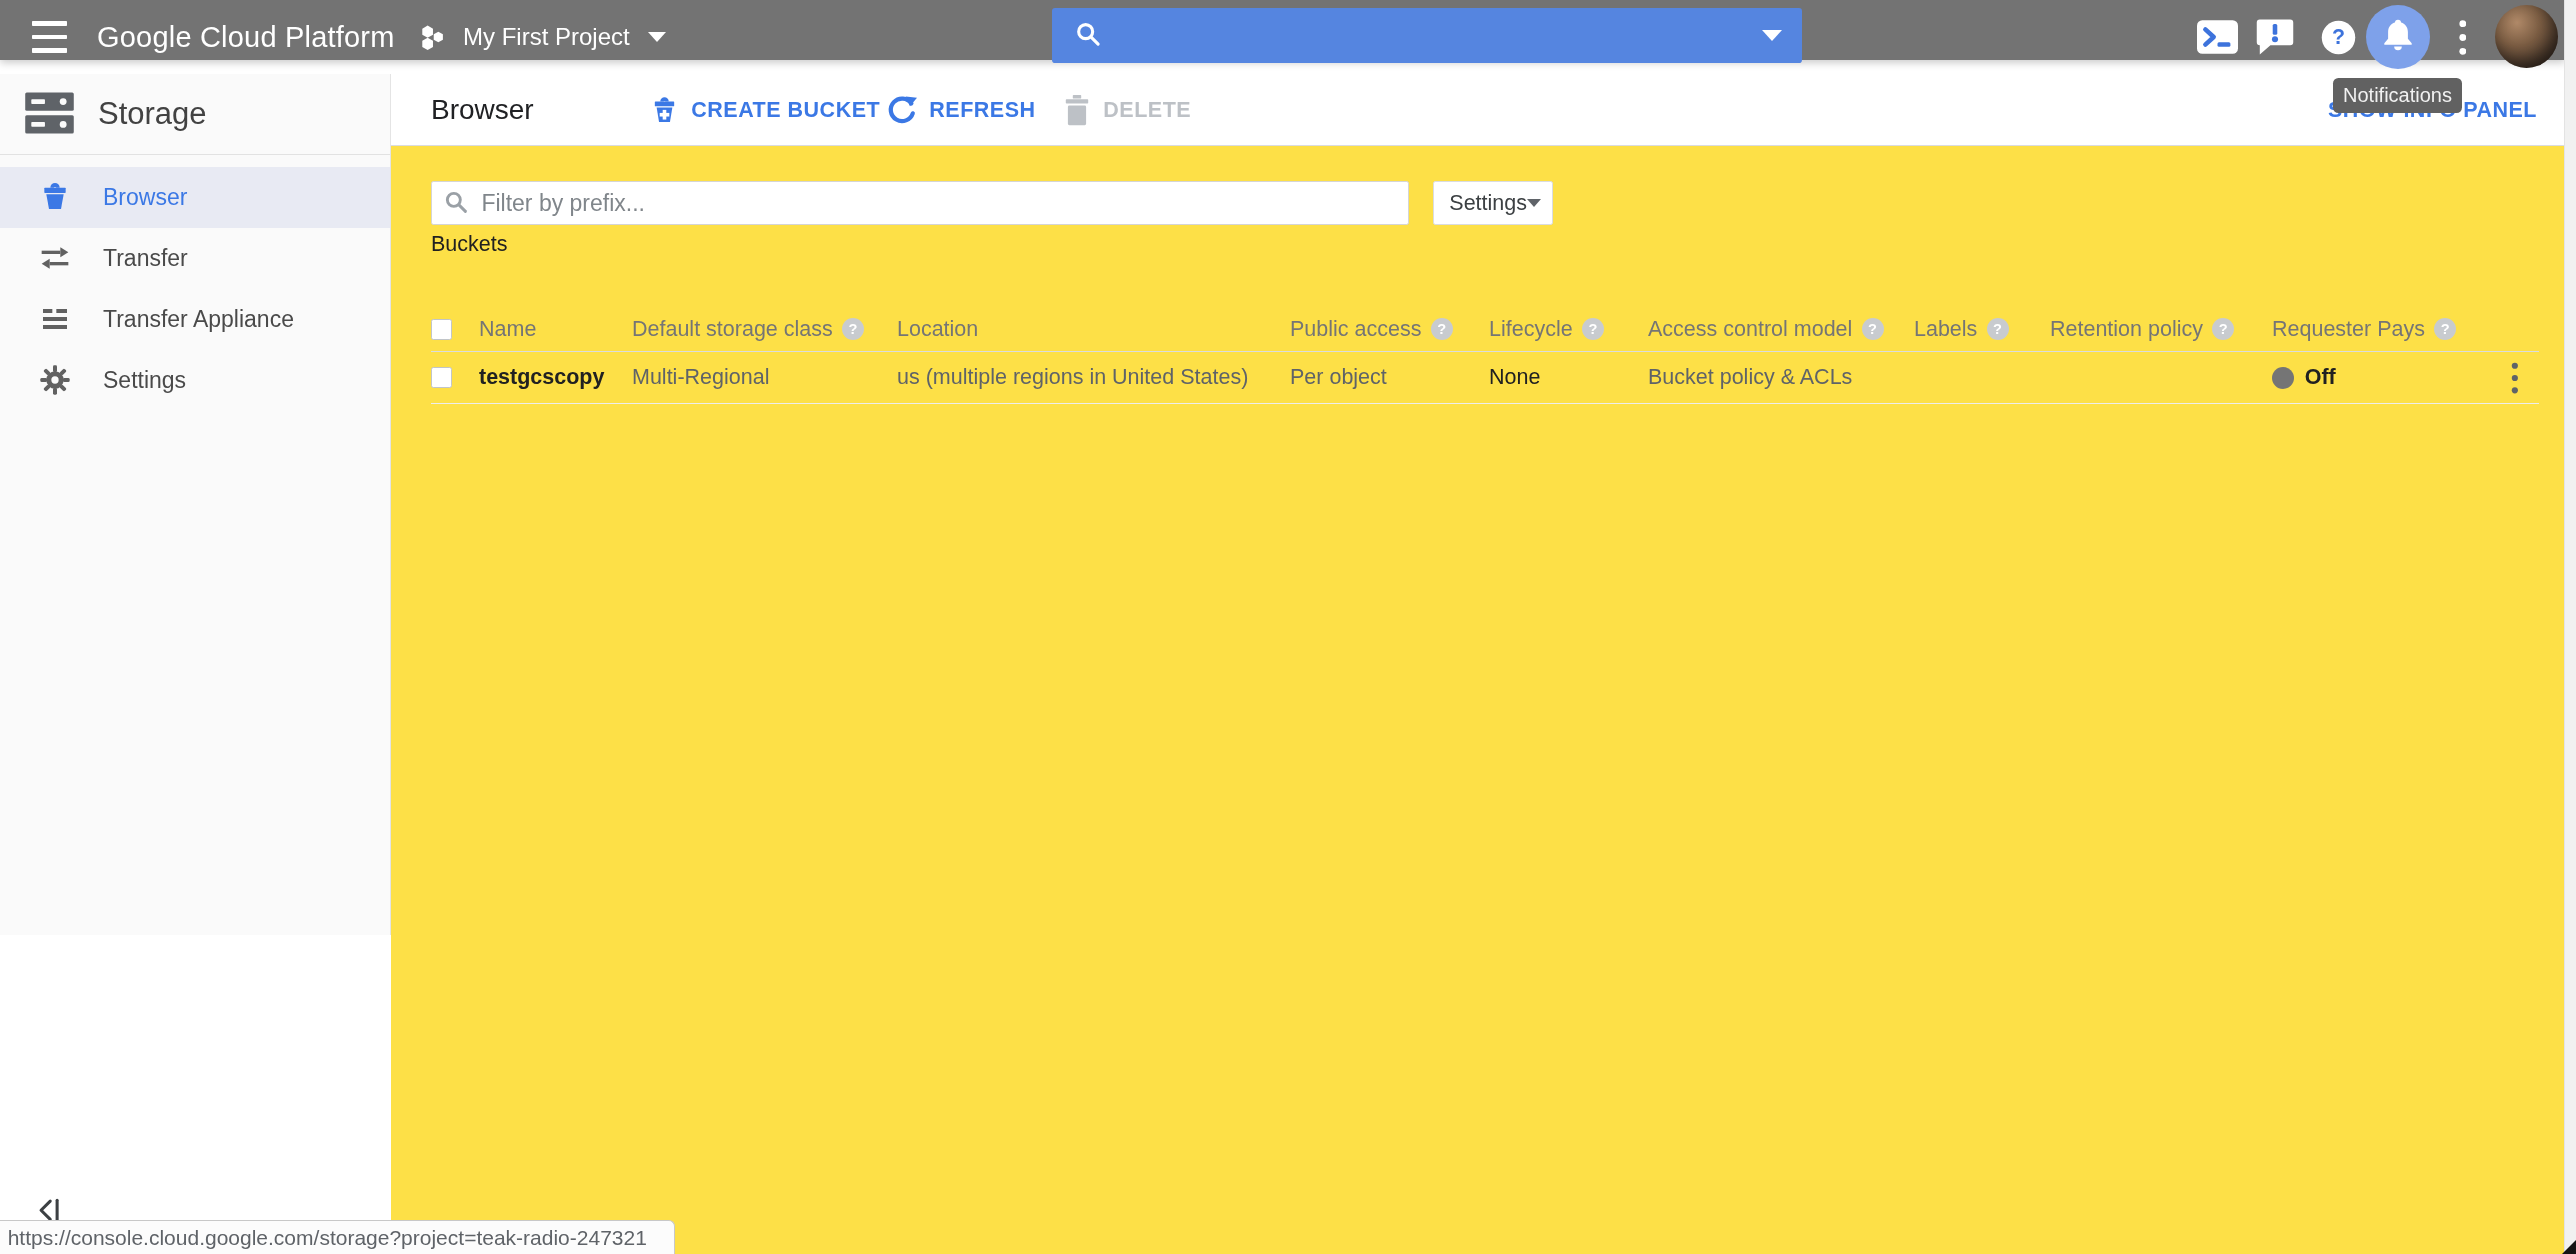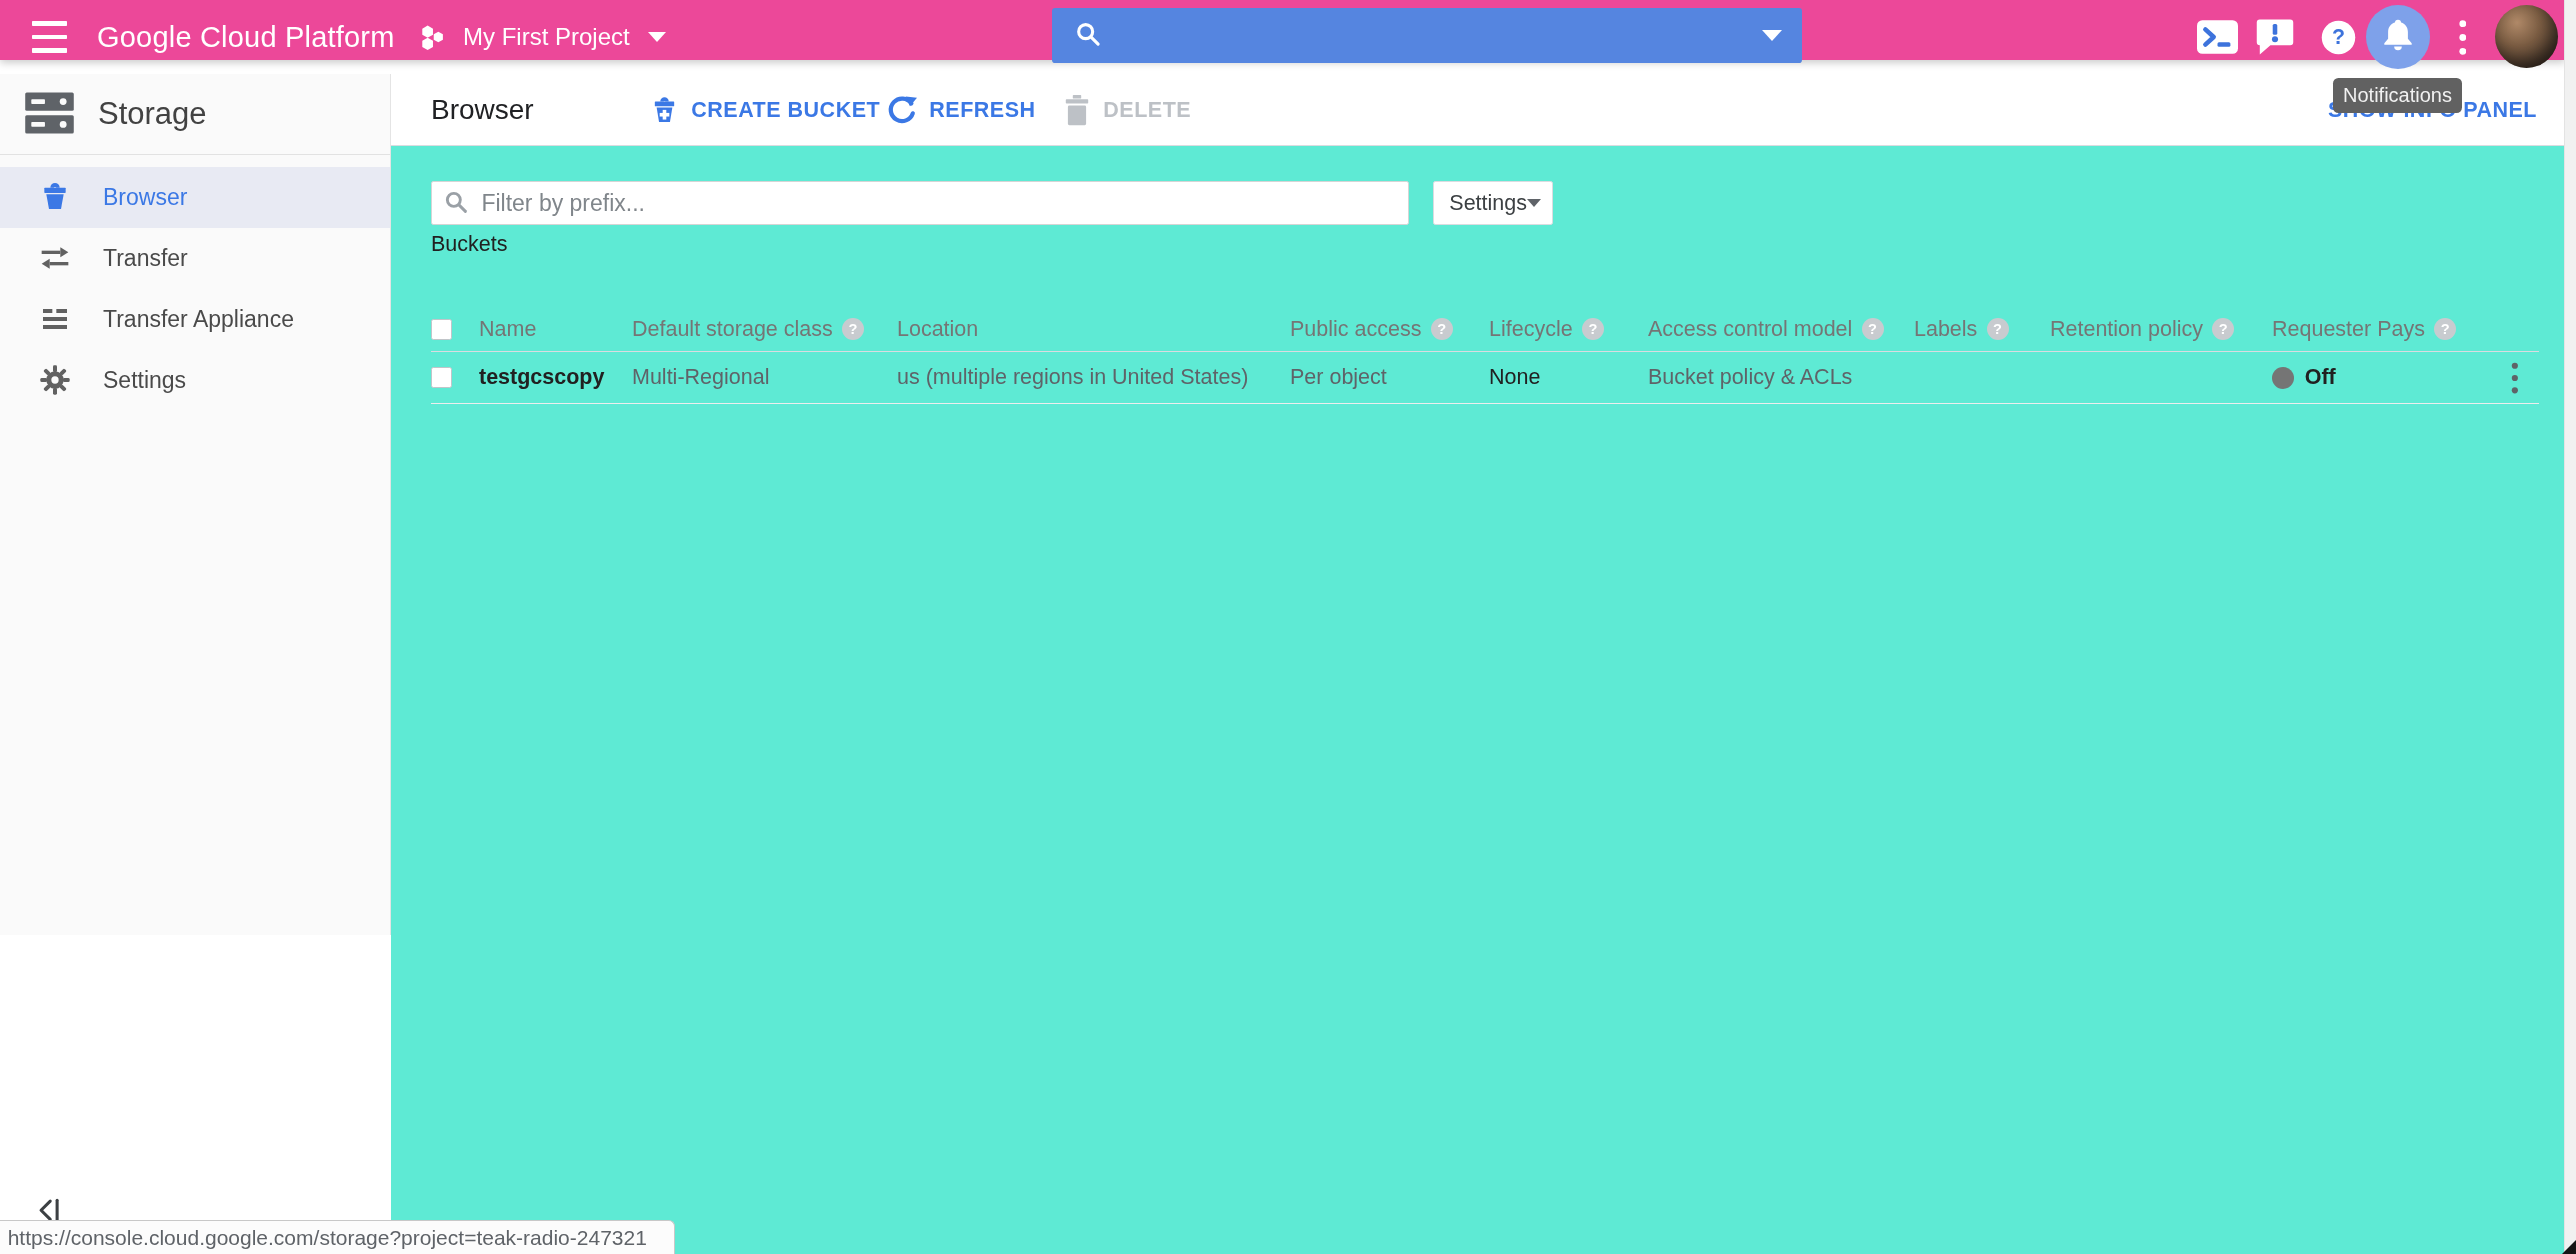--- a/index.html
+++ b/index.html
@@ -1,20 +1,20 @@
 <!DOCTYPE html>
 <html style="font-size:12.3px"><head>
 <meta charset="utf-8">
 <style>
   html,body{margin:0;padding:0;background:#ffffff;}
   body{width:2576px;height:1254px;font-family:"Liberation Sans","DejaVu Sans",sans-serif;position:relative;overflow:hidden;}
   .screen{position:absolute;inset:0;}
 
   
-  .top-header{position:absolute;left:0;top:0;width:2565px;height:60px;background:#ec4899;z-index:20;box-shadow:0 3.1px 7.7px rgba(0,0,0,0.20);}
+  .top-header{position:absolute;left:0;top:0;width:2565px;height:60px;background:#737373;z-index:20;box-shadow:0 3.1px 7.7px rgba(0,0,0,0.20);}
   .hamburger{position:absolute;left:32px;top:21px;width:35px;height:32px;display:flex;flex-direction:column;justify-content:space-between;cursor:pointer;}
   .hamburger span{display:block;height:4.6px;background:#ffffff;border-radius:0.8px;}
   .logo-text{position:absolute;left:97px;top:0;height:74px;display:flex;align-items:center;color:#ffffff;font-size:29px;letter-spacing:0.2px;}
   .project-sel{position:absolute;left:420px;top:0;height:74px;display:flex;align-items:center;gap:14px;cursor:pointer;}
   .project-label{color:#ffffff;font-size:24px;}
   .caret-down{width:0;height:0;border-left:9.2px solid transparent;border-right:9.2px solid transparent;border-top:10.7px solid #ffffff;margin-left:4.6px;}
   .hdr-search{position:absolute;left:1052px;top:8.4px;width:750px;height:55px;background:#5585E0;border-radius:3.1px;display:flex;align-items:center;}
   .hdr-search input{flex:1;background:transparent;border:none;outline:none;color:#fff;font-size:23px;margin-left:10.7px;}
   .hdr-search .caret-down{margin-right:20px;border-left-width:10px;border-right-width:10px;border-top-width:11.5px;}
   .search-glyph{margin-left:21.5px;flex:0 0 auto;}
@@ -47,21 +47,21 @@
   .toolbar{position:absolute;left:391px;top:74px;width:2174px;height:72px;background:#fff;border-bottom:1.5px solid #DADCE0;box-sizing:border-box;z-index:4;}
   .page-title{position:absolute;left:40px;top:0;height:72px;display:flex;align-items:center;font-size:28px;color:#202124;}
   .tb-btn{position:absolute;top:0;height:72px;display:flex;align-items:center;gap:12.3px;font-size:21.5px;font-weight:700;letter-spacing:0.5px;color:#3B78E5;cursor:pointer;}
   .tb-btn.disabled{color:#BDC1C6;cursor:default;}
   .tb-create{left:259px;justify-content:flex-end;}
   .tb-refresh{left:495px;}
   .tb-delete{left:672px;}
   .tb-info{position:absolute;right:28px;top:0;height:72px;display:flex;align-items:center;font-size:21.5px;font-weight:700;letter-spacing:0.5px;color:#3B78E5;cursor:pointer;}
 
   
-  .content{position:absolute;left:391px;top:146px;width:2174px;height:1109px;background:#5eead4;}
+  .content{position:absolute;left:391px;top:146px;width:2174px;height:1109px;background:#fde047;}
   .filter-box{position:absolute;left:40px;top:35px;width:978px;height:44px;border:1.5px solid #D5D5D5;border-radius:2.3px;box-sizing:border-box;display:flex;align-items:center;background:#fff;}
   .filter-box input{flex:1;border:none;outline:none;font-size:23px;color:#202124;margin-left:10.7px;font-family:inherit;}
   .filter-box input::placeholder{color:#80868B;}
   .filter-glyph{margin-left:10.7px;flex:0 0 auto;}
   .columns-btn{position:absolute;left:1042px;top:35px;width:120px;height:44px;border:1.5px solid #DADCE0;border-radius:2.3px;box-sizing:border-box;background:#fff;
                display:flex;align-items:center;cursor:pointer;}
   .columns-btn .c-label{font-size:21.5px;color:#3C4043;margin-left:15.3px;}
   .columns-btn .caret-sm{width:0;height:0;border-left:7px solid transparent;border-right:7px solid transparent;border-top:8.4px solid #5F6368;margin-left:auto;margin-right:12.3px;}
   .buckets-heading{position:absolute;left:40px;top:86px;font-size:21.5px;color:#212121;}
 

